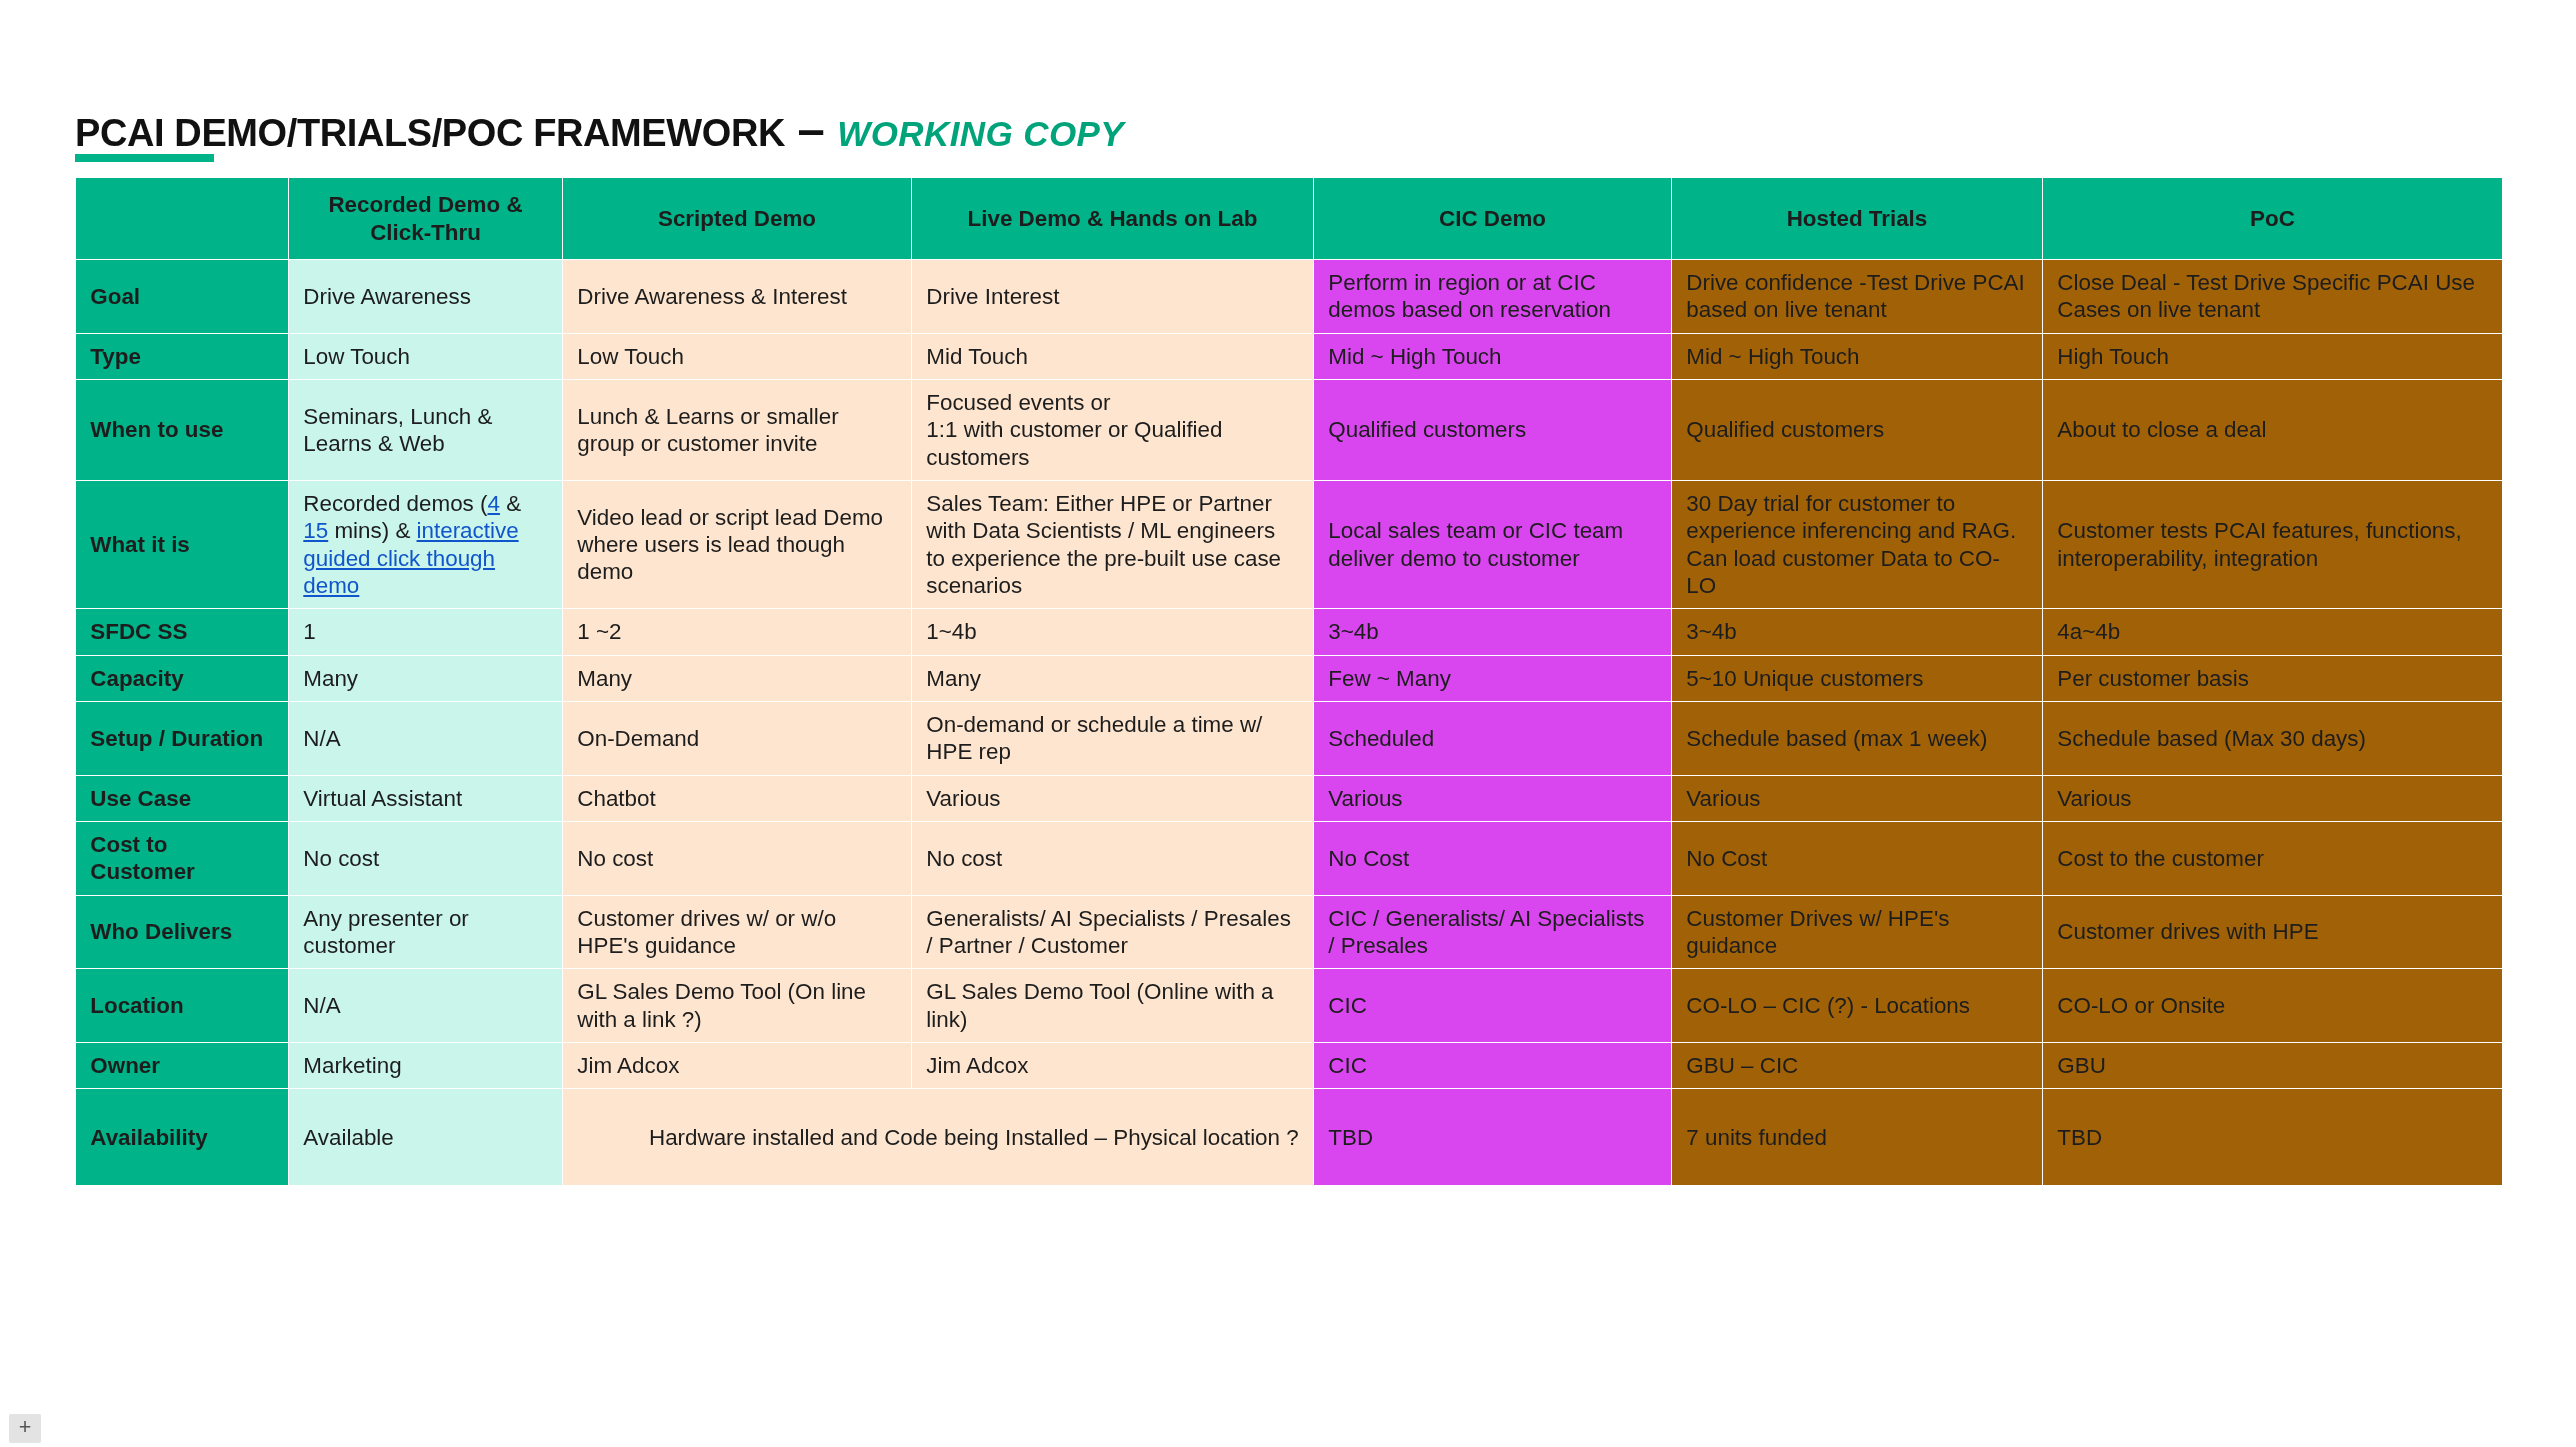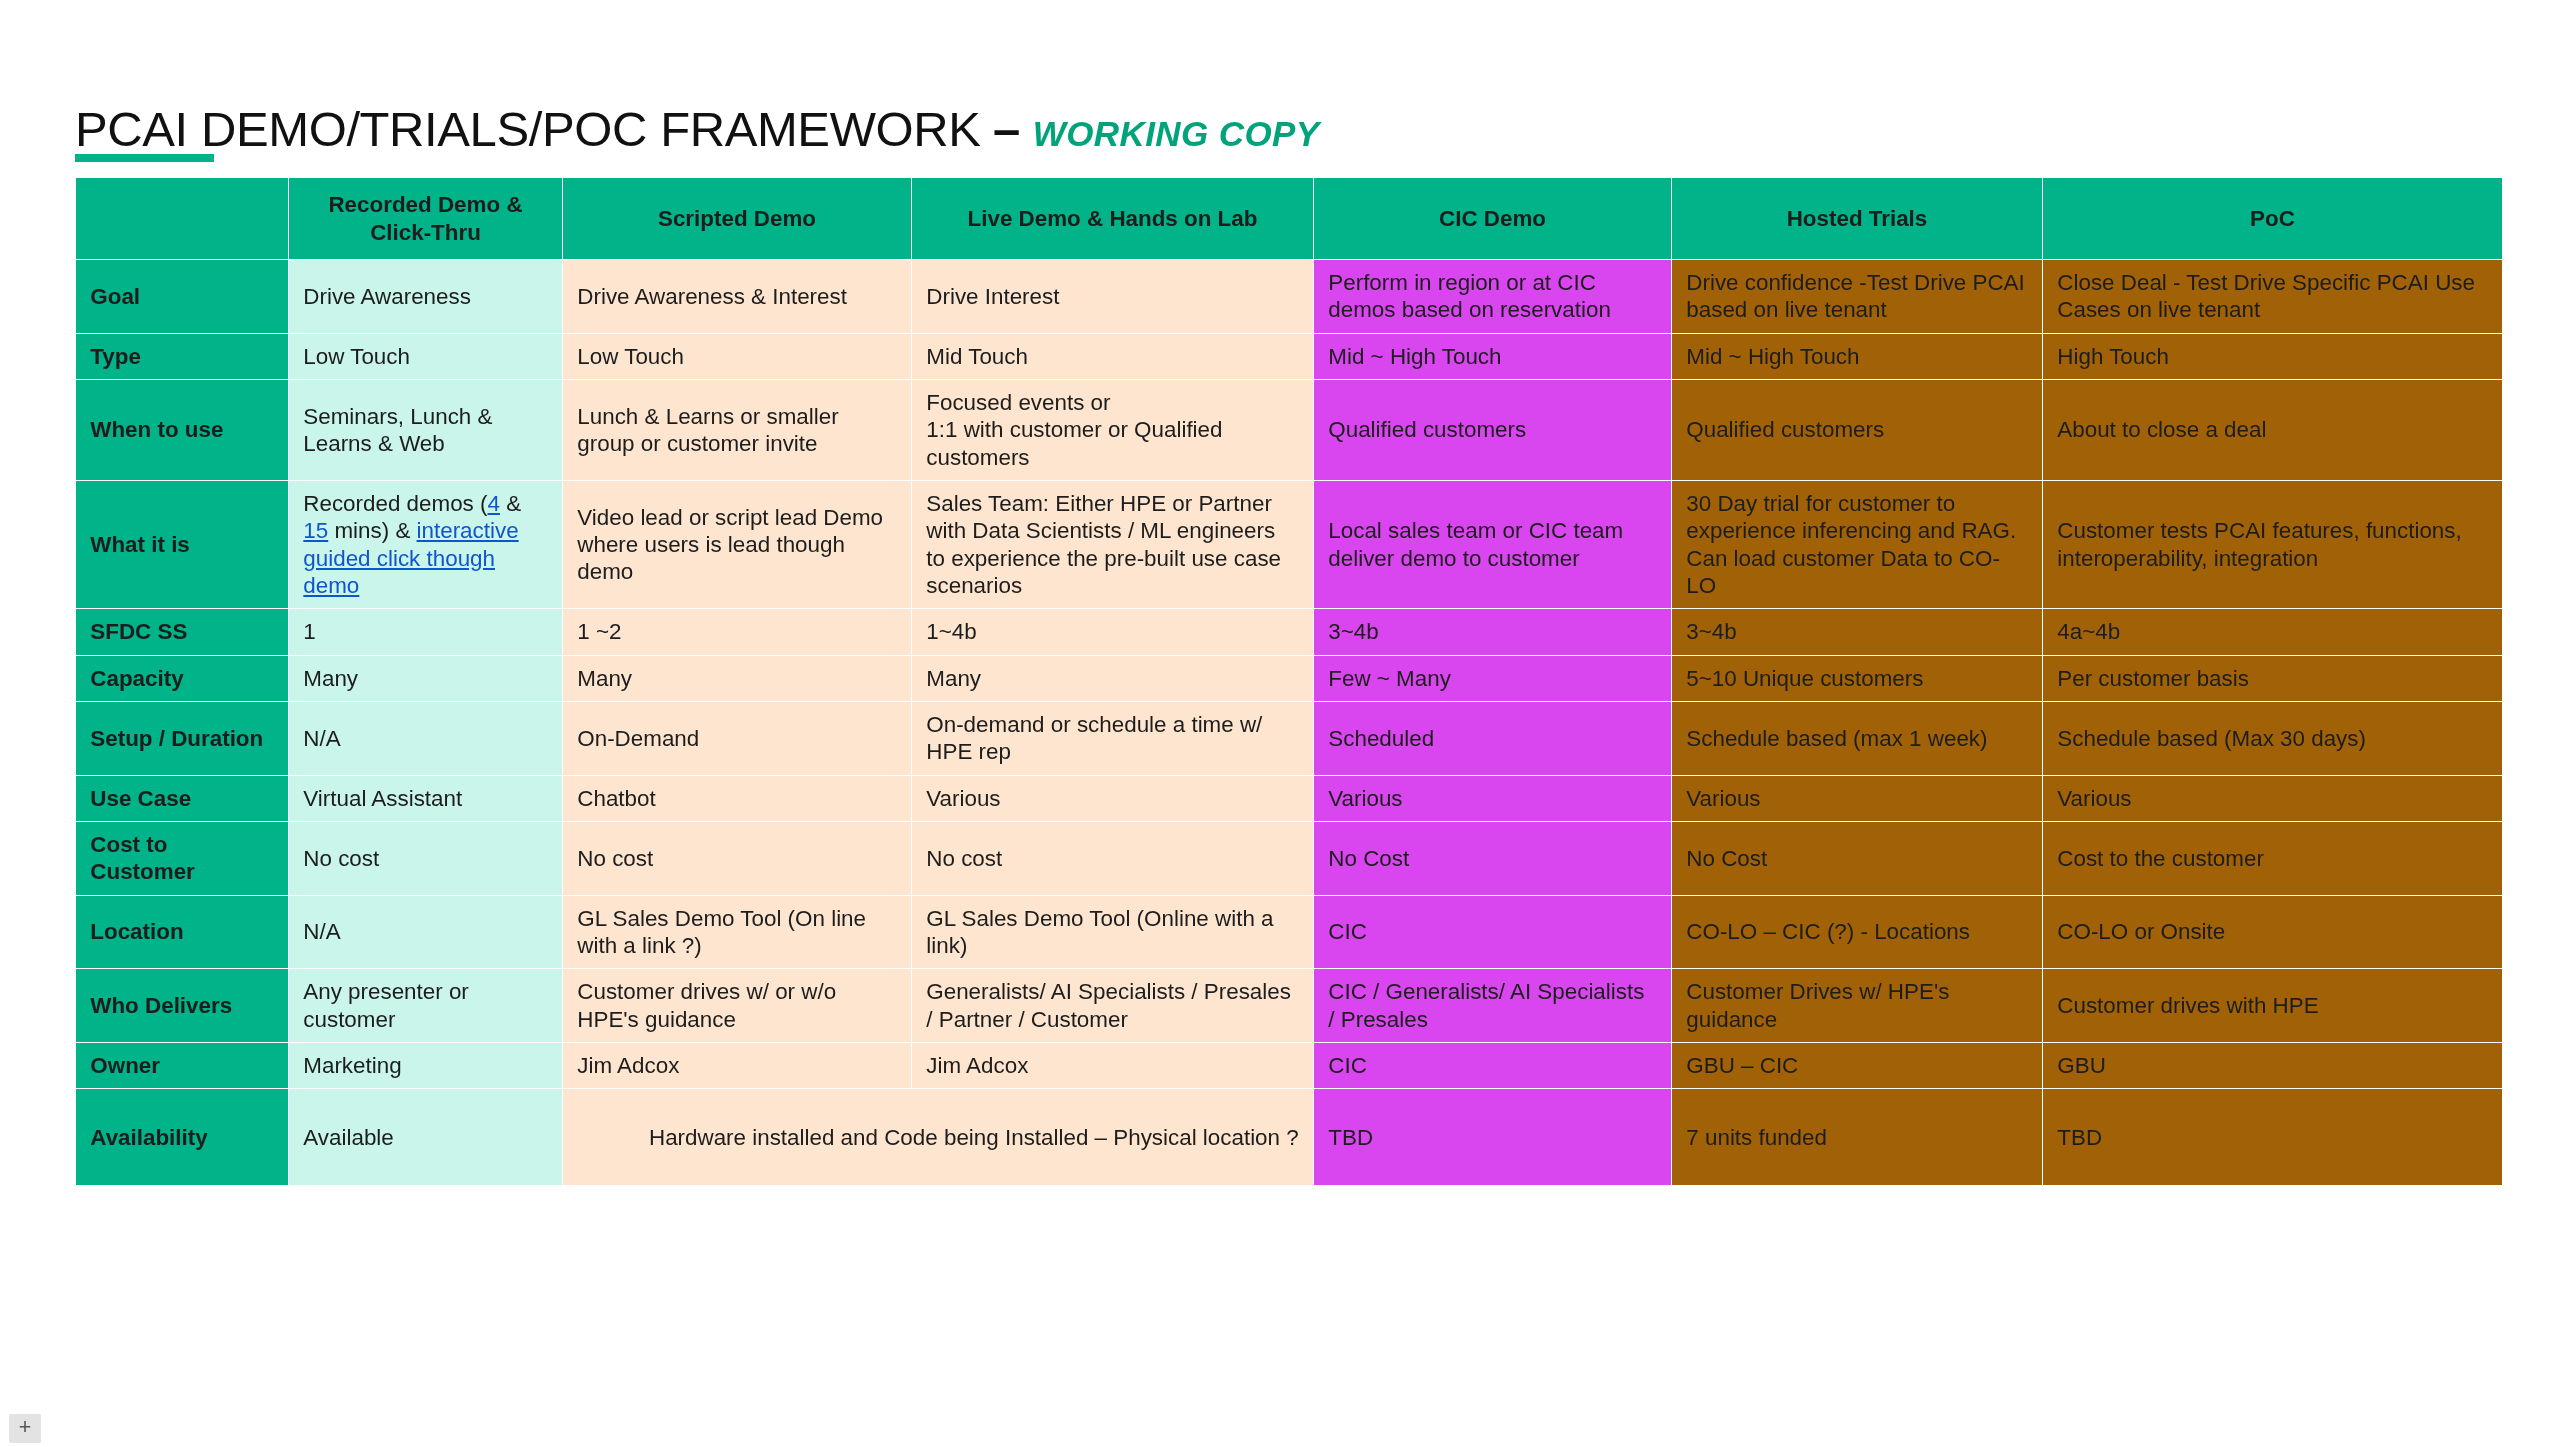--- a/index.html
+++ b/index.html
@@ -23,22 +23,22 @@
   
   .title-wrap {
     position: absolute;
     left: 75px;
     top: 70px;
     display: flex;
     align-items: baseline;
     white-space: nowrap;
   }
   .title-main {
-    font-size: 49px;
-    font-weight: normal;
+    font-size: 38px;
+    font-weight: bold;
     color: #111111;
     letter-spacing: -0.4px;
   }
   .title-dash {
     font-size: 49px;
     font-weight: bold;
     color: #111111;
     margin: 0 12.5px;
   }
   .title-sub {
@@ -264,40 +264,40 @@
           <td class="rowhead">Cost to Customer</td>
           <td class="cy">No cost</td>
           <td class="pk">No cost</td>
           <td class="pk">No cost</td>
           <td class="bl">No Cost</td>
           <td class="lg">No Cost</td>
           <td class="lg">Cost to the customer</td>
         </tr>
 
         <tr>
+          <td class="rowhead">Who Delivers</td>
+          <td class="cy">Any presenter or customer</td>
+          <td class="pk">Customer drives w/ or w/o HPE's guidance</td>
+          <td class="pk">Generalists/ AI Specialists / Presales / Partner / Customer</td>
+          <td class="bl">CIC / Generalists/ AI Specialists / Presales</td>
+          <td class="lg">Customer Drives w/ HPE's guidance</td>
+          <td class="lg">Customer drives with HPE</td>
+        </tr>
+
+        <tr>
           <td class="rowhead">Location</td>
           <td class="cy">N/A</td>
           <td class="pk">GL Sales Demo Tool (On line with a link ?)</td>
           <td class="pk">GL Sales Demo Tool (Online with a link)</td>
           <td class="bl">CIC</td>
           <td class="lg">CO-LO – CIC (?) - Locations</td>
           <td class="lg">CO-LO or Onsite</td>
         </tr>
 
         <tr>
-          <td class="rowhead">Who Delivers</td>
-          <td class="cy">Any presenter or customer</td>
-          <td class="pk">Customer drives w/ or w/o HPE's guidance</td>
-          <td class="pk">Generalists/ AI Specialists / Presales / Partner / Customer</td>
-          <td class="bl">CIC / Generalists/ AI Specialists / Presales</td>
-          <td class="lg">Customer Drives w/ HPE's guidance</td>
-          <td class="lg">Customer drives with HPE</td>
-        </tr>
-
-        <tr>
           <td class="rowhead">Owner</td>
           <td class="cy">Marketing</td>
           <td class="pk">Jim Adcox</td>
           <td class="pk">Jim Adcox</td>
           <td class="bl">CIC</td>
           <td class="lg">GBU – CIC</td>
           <td class="lg">GBU</td>
         </tr>
 
         <tr style="height:97px;">

